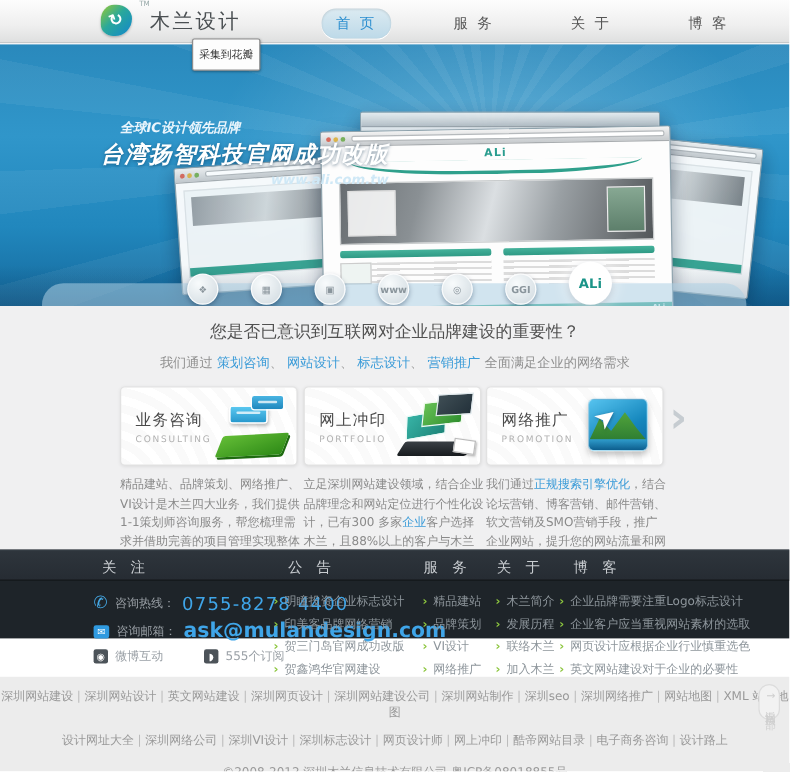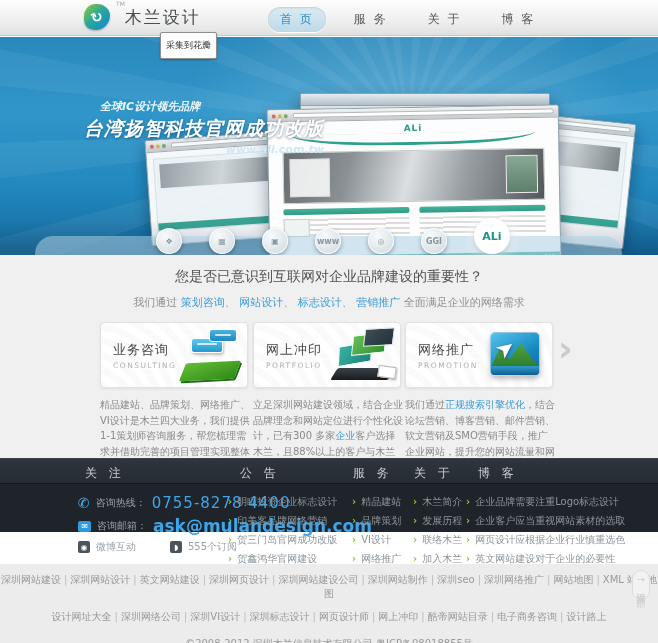--- a/index.html
+++ b/index.html
@@ -11,21 +11,21 @@
     background:linear-gradient(180deg,#fdfdfd 0%,#efefef 60%,#dfe0e0 100%);
     border-bottom:1px solid #c6c9ca; z-index:5; }
   #logo { position:absolute; left:84px; top:4px; display:flex; align-items:center; gap:6px; }
   .logo-mark { width:26px; height:26px; border-radius:46% 54% 58% 42% / 52% 48% 60% 40%;
     background:linear-gradient(135deg,#8cc63e 5%,#2aa89b 45%,#1489c9 95%);
     box-shadow:0 1px 2px rgba(0,0,0,.25); color:#fff; font-size:14px; font-weight:bold;
     display:flex; align-items:center; justify-content:center; }
   .logo-mark span { transform:rotate(-20deg); }
   .logo-tm { font-size:6px; color:#9aa; vertical-align:top; position:relative; top:-6px; }
   .logo-text { font-size:17px; color:#4a4f52; letter-spacing:2px; }
-  #nav { position:absolute; left:268px; top:7px; display:flex; align-items:center; gap:16px; font-size:12px; color:#555; }
+  #nav { position:absolute; left:268px; top:7px; display:flex; align-items:center; gap:40px; font-size:12px; color:#555; }
   .nav-item { padding:4px 12px; cursor:pointer; letter-spacing:2px; }
   .nav-item.active { background:linear-gradient(#dcebf2,#bdd9e8); border-radius:12px;
     color:#2d8fd0; box-shadow:inset 0 1px 2px rgba(0,0,0,.12), 0 1px 0 #fff; }
 
   
   #huaban-tip { position:absolute; left:160px; top:32px; z-index:30; background:#fdfdfd;
     border:1px solid #8e8e8e; border-radius:2px; font-size:9px; color:#333; padding:6px 5px;
     box-shadow:0 1px 2px rgba(0,0,0,.3); }
 
   

